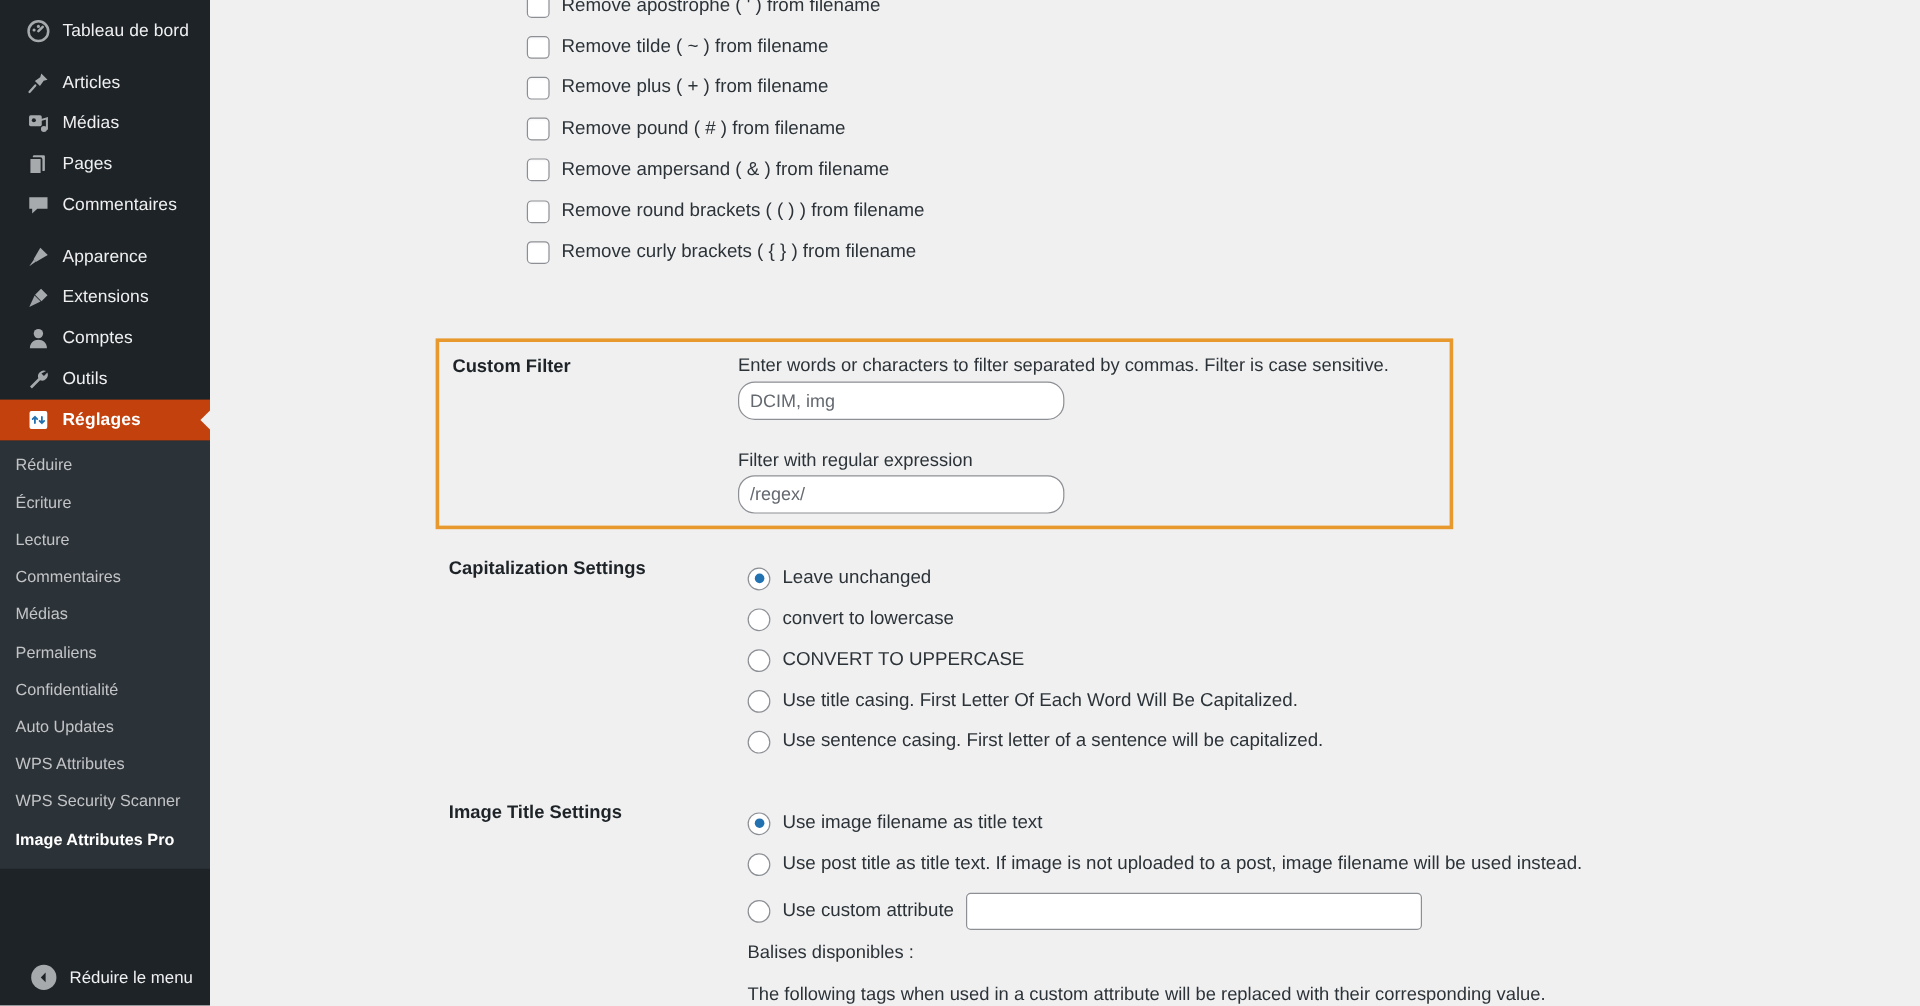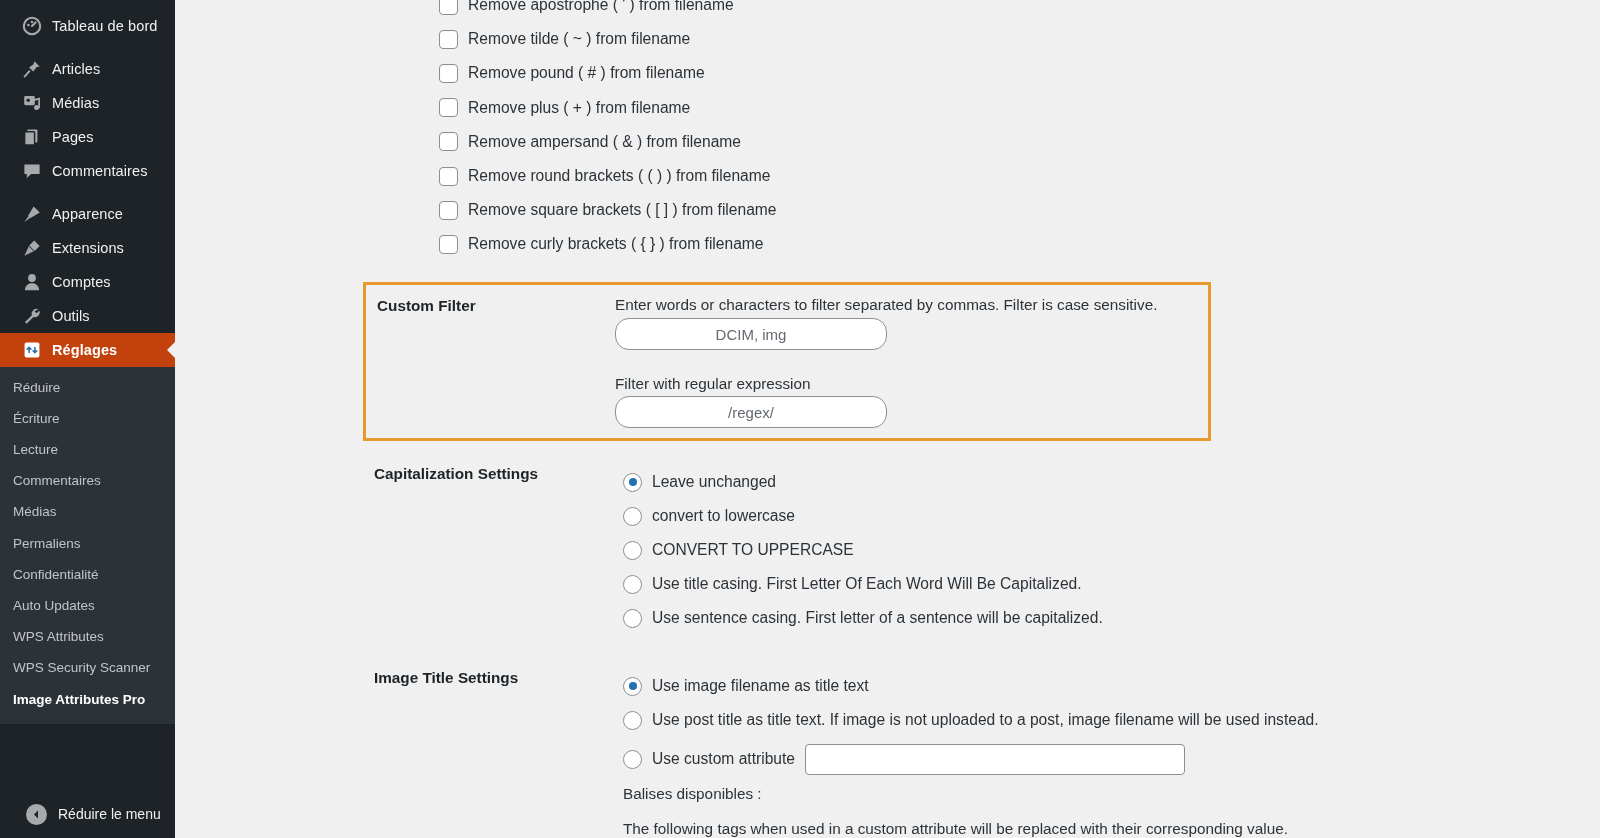--- a/index.html
+++ b/index.html
@@ -133,21 +133,20 @@
     position: absolute; left: 249px;
     width: 272px; height: 32px;
     border: 1px solid #8c8f94;
     border-radius: 14px;
     background: #fff;
     font-family: "Liberation Sans", sans-serif;
     font-size: 15px;
     color: #2c3338;
     padding: 0 9px;
     box-shadow: 0 0 0 transparent;
-    text-align: center;
   }
   .cf-input::placeholder { color: #646970; opacity: 1; }
   #cf-input-words { top: 33px; }
   #cf-regex-label {
     position: absolute; left: 249px; top: 90px;
     font-size: 15.3px; color: #2c3338; white-space: nowrap;
   }
   #cf-input-regex { top: 111px; }
 
   
@@ -335,37 +334,33 @@
         <div class="cb-row">
           <span class="cb-box"></span>
           <span class="cb-label">Remove apostrophe ( ' ) from filename</span>
         </div>
         <div class="cb-row">
           <span class="cb-box"></span>
           <span class="cb-label">Remove tilde ( ~ ) from filename</span>
         </div>
         <div class="cb-row">
           <span class="cb-box"></span>
+          <span class="cb-label">Remove plus ( + ) from filename</span>
+        </div>
+        <div class="cb-row">
+          <span class="cb-box"></span>
           <span class="cb-label">Remove pound ( # ) from filename</span>
         </div>
         <div class="cb-row">
           <span class="cb-box"></span>
-          <span class="cb-label">Remove plus ( + ) from filename</span>
-        </div>
-        <div class="cb-row">
-          <span class="cb-box"></span>
           <span class="cb-label">Remove ampersand ( &amp; ) from filename</span>
         </div>
         <div class="cb-row">
           <span class="cb-box"></span>
           <span class="cb-label">Remove round brackets ( ( ) ) from filename</span>
-        </div>
-        <div class="cb-row">
-          <span class="cb-box"></span>
-          <span class="cb-label">Remove square brackets ( [ ] ) from filename</span>
         </div>
         <div class="cb-row">
           <span class="cb-box"></span>
           <span class="cb-label">Remove curly brackets ( { } ) from filename</span>
         </div>
       </div>
 
     <section id="custom-filter-panel">
       <div class="cf-title">Custom Filter</div>
       <div class="cf-desc">Enter words or characters to filter separated by commas. Filter is case sensitive.</div>

